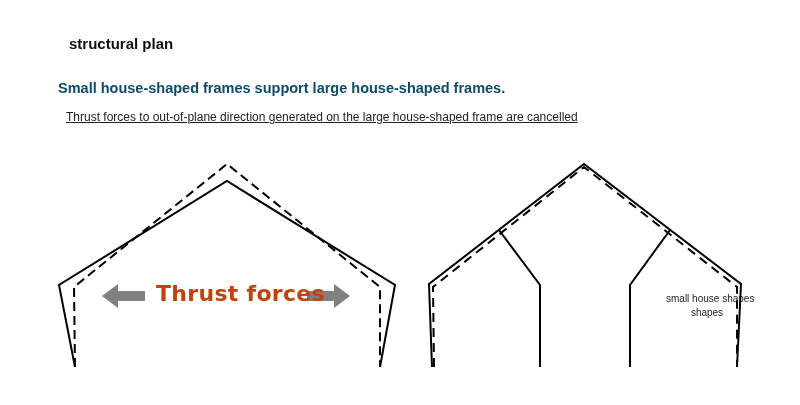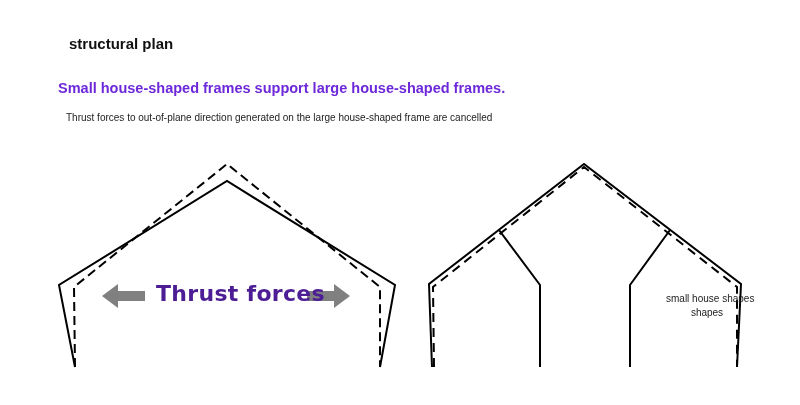--- a/index.html
+++ b/index.html
@@ -1,22 +1,22 @@
 <!DOCTYPE html>
 <html><head>
   <meta charset="utf-8">
   <style>
     html, body { margin: 0; padding: 0; background: #ffffff; }
     body { width: 800px; height: 405px; position: relative; overflow: hidden; font-family: "Liberation Sans", sans-serif; color: #111; }
     .title { position: absolute; left: 69px; top: 35px; font-size: 15px; font-weight: bold; color: #111; text-align: right; }
-    .heading { position: absolute; left: 58px; top: 80px; font-size: 14.5px; font-weight: bold; color: #6d28d9; white-space: nowrap; }
-    .body-text { position: absolute; left: 66px; top: 105px; font-size: 10px; line-height: 25px; color: #222; width: 700px; }
+    .heading { position: absolute; left: 58px; top: 80px; font-size: 14.5px; font-weight: bold; color: #0c4a6e; white-space: nowrap; }
+    .body-text { position: absolute; left: 66px; top: 105px; font-size: 12px; line-height: 25px; color: #222; width: 700px; text-decoration: underline; }
     .body-text span { display: block; white-space: nowrap; }
     svg.diagram { position: absolute; left: 0; top: 0; width: 800px; height: 405px; }
-    .thrust-label { position: absolute; left: 156px; top: 281px; font-size: 22px; font-weight: bold; color: #4c1d95; white-space: nowrap; letter-spacing: 0.3px; font-family: "DejaVu Sans", sans-serif; }
+    .thrust-label { position: absolute; left: 156px; top: 281px; font-size: 22px; font-weight: bold; color: #c2410c; white-space: nowrap; letter-spacing: 0.3px; font-family: "DejaVu Sans", sans-serif; }
     .annotation { position: absolute; left: 630px; top: 292px; width: 118px; text-align: center; font-size: 10px; line-height: 13.5px; color: #222; }
     .annotation span { display: block; white-space: nowrap; padding-left: 36px; }
   </style>
 </head>
 <body>
 
 <div class="title">structural plan</div>
 <div class="heading">Small house-shaped frames support large house-shaped frames.</div>
 <div class="body-text">
   <span>Thrust forces to out-of-plane direction generated on the large house-shaped frame are cancelled</span>

